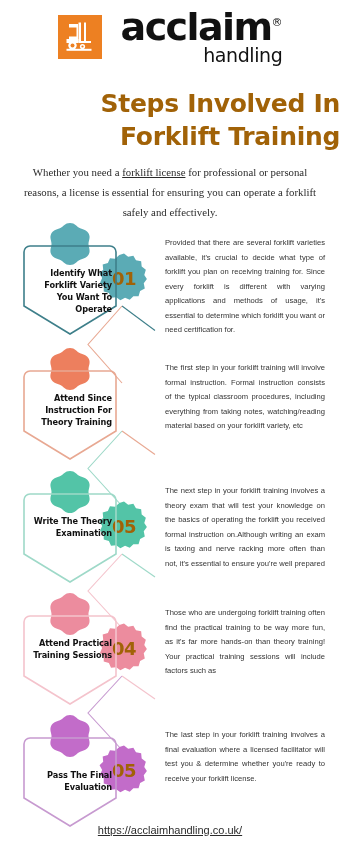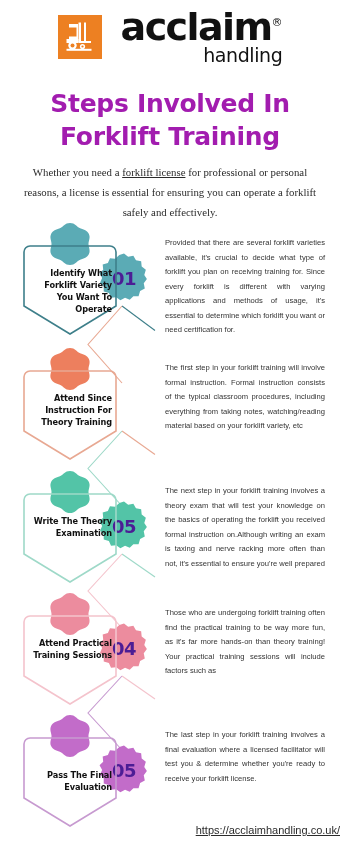--- a/index.html
+++ b/index.html
@@ -67,27 +67,27 @@
     letter-spacing: -0.4px;
     margin-top: 1px;
     font-family: "DejaVu Sans", sans-serif;
   }
 
   
   .title {
     position: absolute;
     top: 88px; left: 0;
     width: 340px;
-    text-align: center;
+    text-align: right;
     font-family: "DejaVu Sans", sans-serif;
     font-size: 25px;
     font-weight: 700;
     line-height: 1.30;
     letter-spacing: -0.3px;
-    color: #a21caf;
+    color: #a16207;
   }
 
   
   .intro {
     position: absolute;
     top: 163px; left: 18px;
     width: 304px;
     text-align: center;
     font-size: 10.8px;
     line-height: 1.85;
@@ -167,21 +167,21 @@
   .num-text {
     position: absolute;
     left: 0; top: 0;
     width: 52px; height: 52px;
     display: flex;
     align-items: center;
     justify-content: center;
     font-family: "DejaVu Sans", sans-serif;
     font-size: 18px;
     font-weight: 700;
-    color: #4c1d95;
+    color: #a16207;
     letter-spacing: -0.5px;
   }
 
   
   .body-copy {
     position: absolute;
     left: 165px;
     top: 8px;
     width: 160px;
     font-size: 7.6px;
@@ -189,21 +189,21 @@
     color: #333333;
     text-align: justify;
     font-family: "Liberation Sans", sans-serif;
   }
 
   
   .footer {
     position: absolute;
     bottom: 14px; left: 0;
     width: 340px;
-    text-align: right;
+    text-align: center;
     font-size: 11px;
     color: #2b2b2b;
     text-decoration: underline;
     font-family: "Liberation Sans", sans-serif;
   }
 </style>
 </head>
 <body>
 
 <div class="page">

